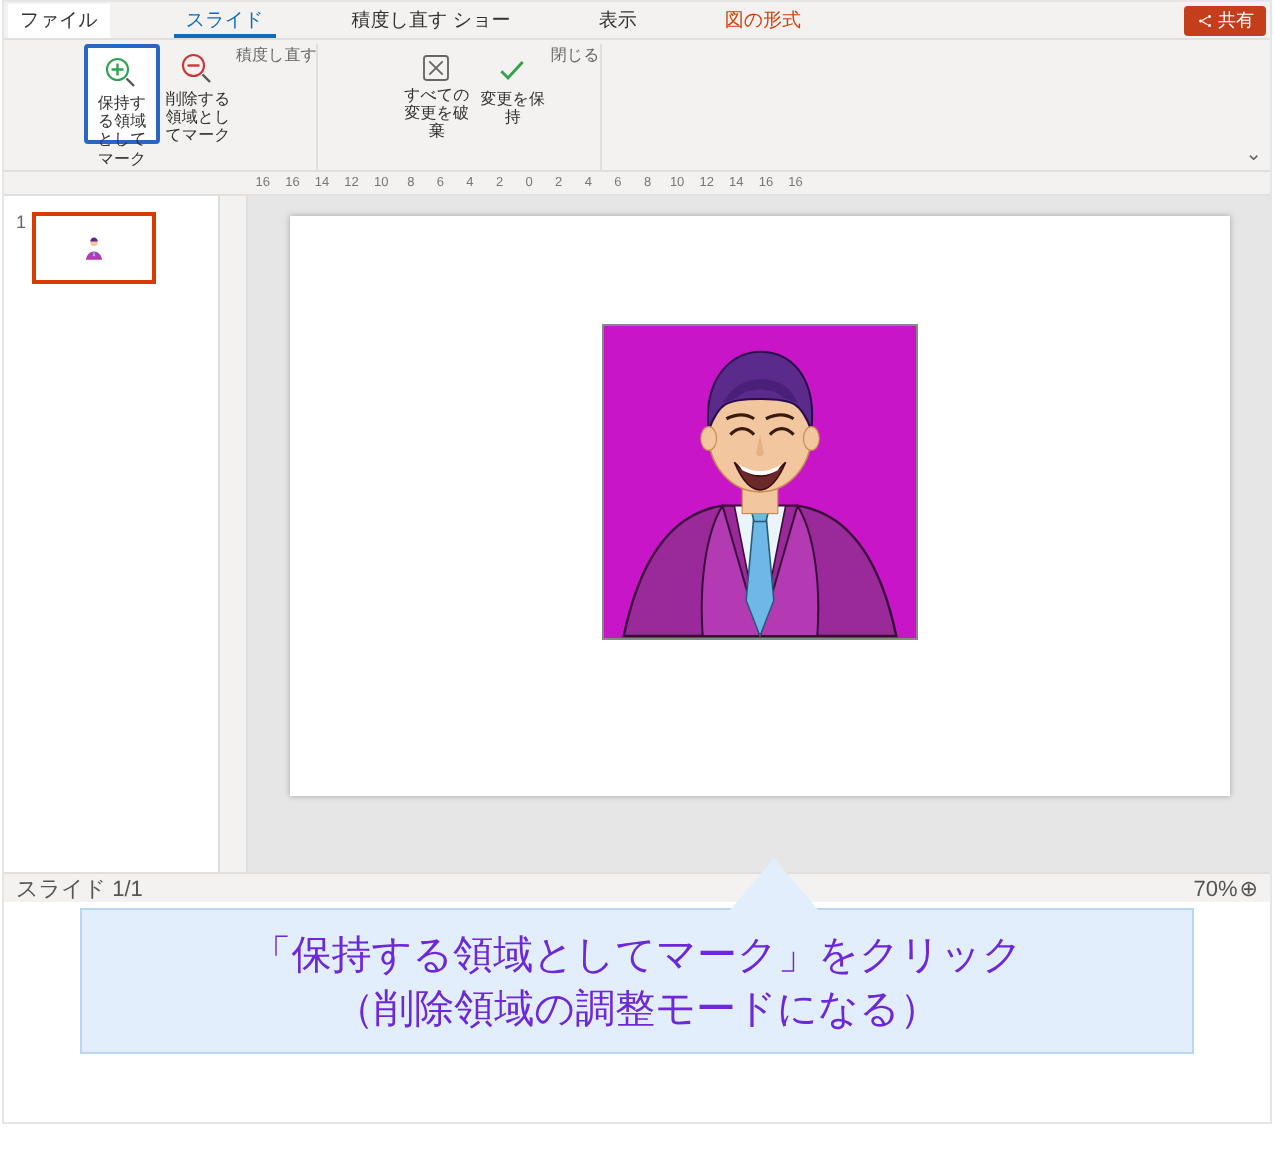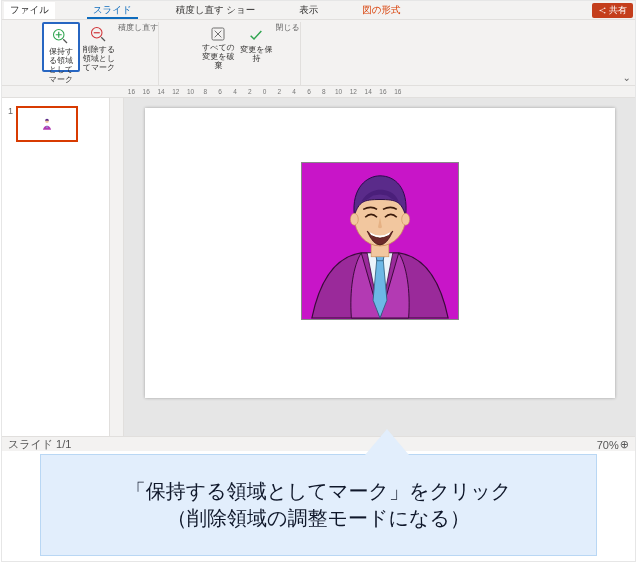--- a/index.html
+++ b/index.html
@@ -26,21 +26,21 @@
   .thumbwrap { display:flex; }
   .thumbnum { font-size: 9px; color: #666; margin-right: 3px; }
   .thumb { width: 62px; height: 36px; border: 2px solid #d83b01; background: #fff; display: flex; align-items: center; justify-content: center; }
   .thumb svg { width: 12px; height: 14px; }
   .vruler { width: 14px; background: #f3f2f1; border-right: 1px solid #e1dfdd; }
   .canvas-scroll { flex: 1; background: #e6e6e6; display: flex; align-items: flex-start; justify-content: center; padding: 10px 0; overflow: hidden; }
   .slide { width: 470px; height: 290px; background: #fff; box-shadow: 0 0 3px rgba(0,0,0,0.3); display:flex; align-items:center; justify-content:center; }
   .picbox { width: 158px; height: 158px; border: 1px solid #888; background: #c815c8; display:flex; align-items:flex-end; justify-content:center; overflow:hidden; position: relative; top: -12px; }
   .statusbar { height: 15px; background: #f3f2f1; border-top: 1px solid #e1dfdd; display:flex; align-items:center; font-size: 11px; color: #555; padding: 0 6px; }
   .statusbar .sright { margin-left: auto; display:flex; align-items:flex-end; gap:1px; }
-  .callout { position: absolute; left: 40px; right: 40px; top: 454px; height: 102px; background: #e2eefc; border: 1px solid #b9d7f4; display:flex; flex-direction:column; align-items:center; justify-content:center; font-size: 20px; color: #0f172a; }
+  .callout { position: absolute; left: 40px; right: 40px; top: 454px; height: 73px; background: #e2eefc; border: 1px solid #b9d7f4; display:flex; flex-direction:column; align-items:center; justify-content:center; font-size: 20px; color: #6d28d9; }
   .callout::before { content:""; position:absolute; top:-26px; left: 324px; width:0; height:0; border-left: 22px solid transparent; border-right: 22px solid transparent; border-bottom: 26px solid #e2eefc; }
   .callout::after { content:""; position:absolute; top:-28px; left: 323px; width:0; height:0; border-left: 23px solid transparent; border-right: 23px solid transparent; border-bottom: 27px solid #b9d7f4; z-index:-1; }
 </style>
 </head>
 <body>
 
 <div class="frame">
 
   <div class="menubar">
     <div class="tab file">ファイル</div>

